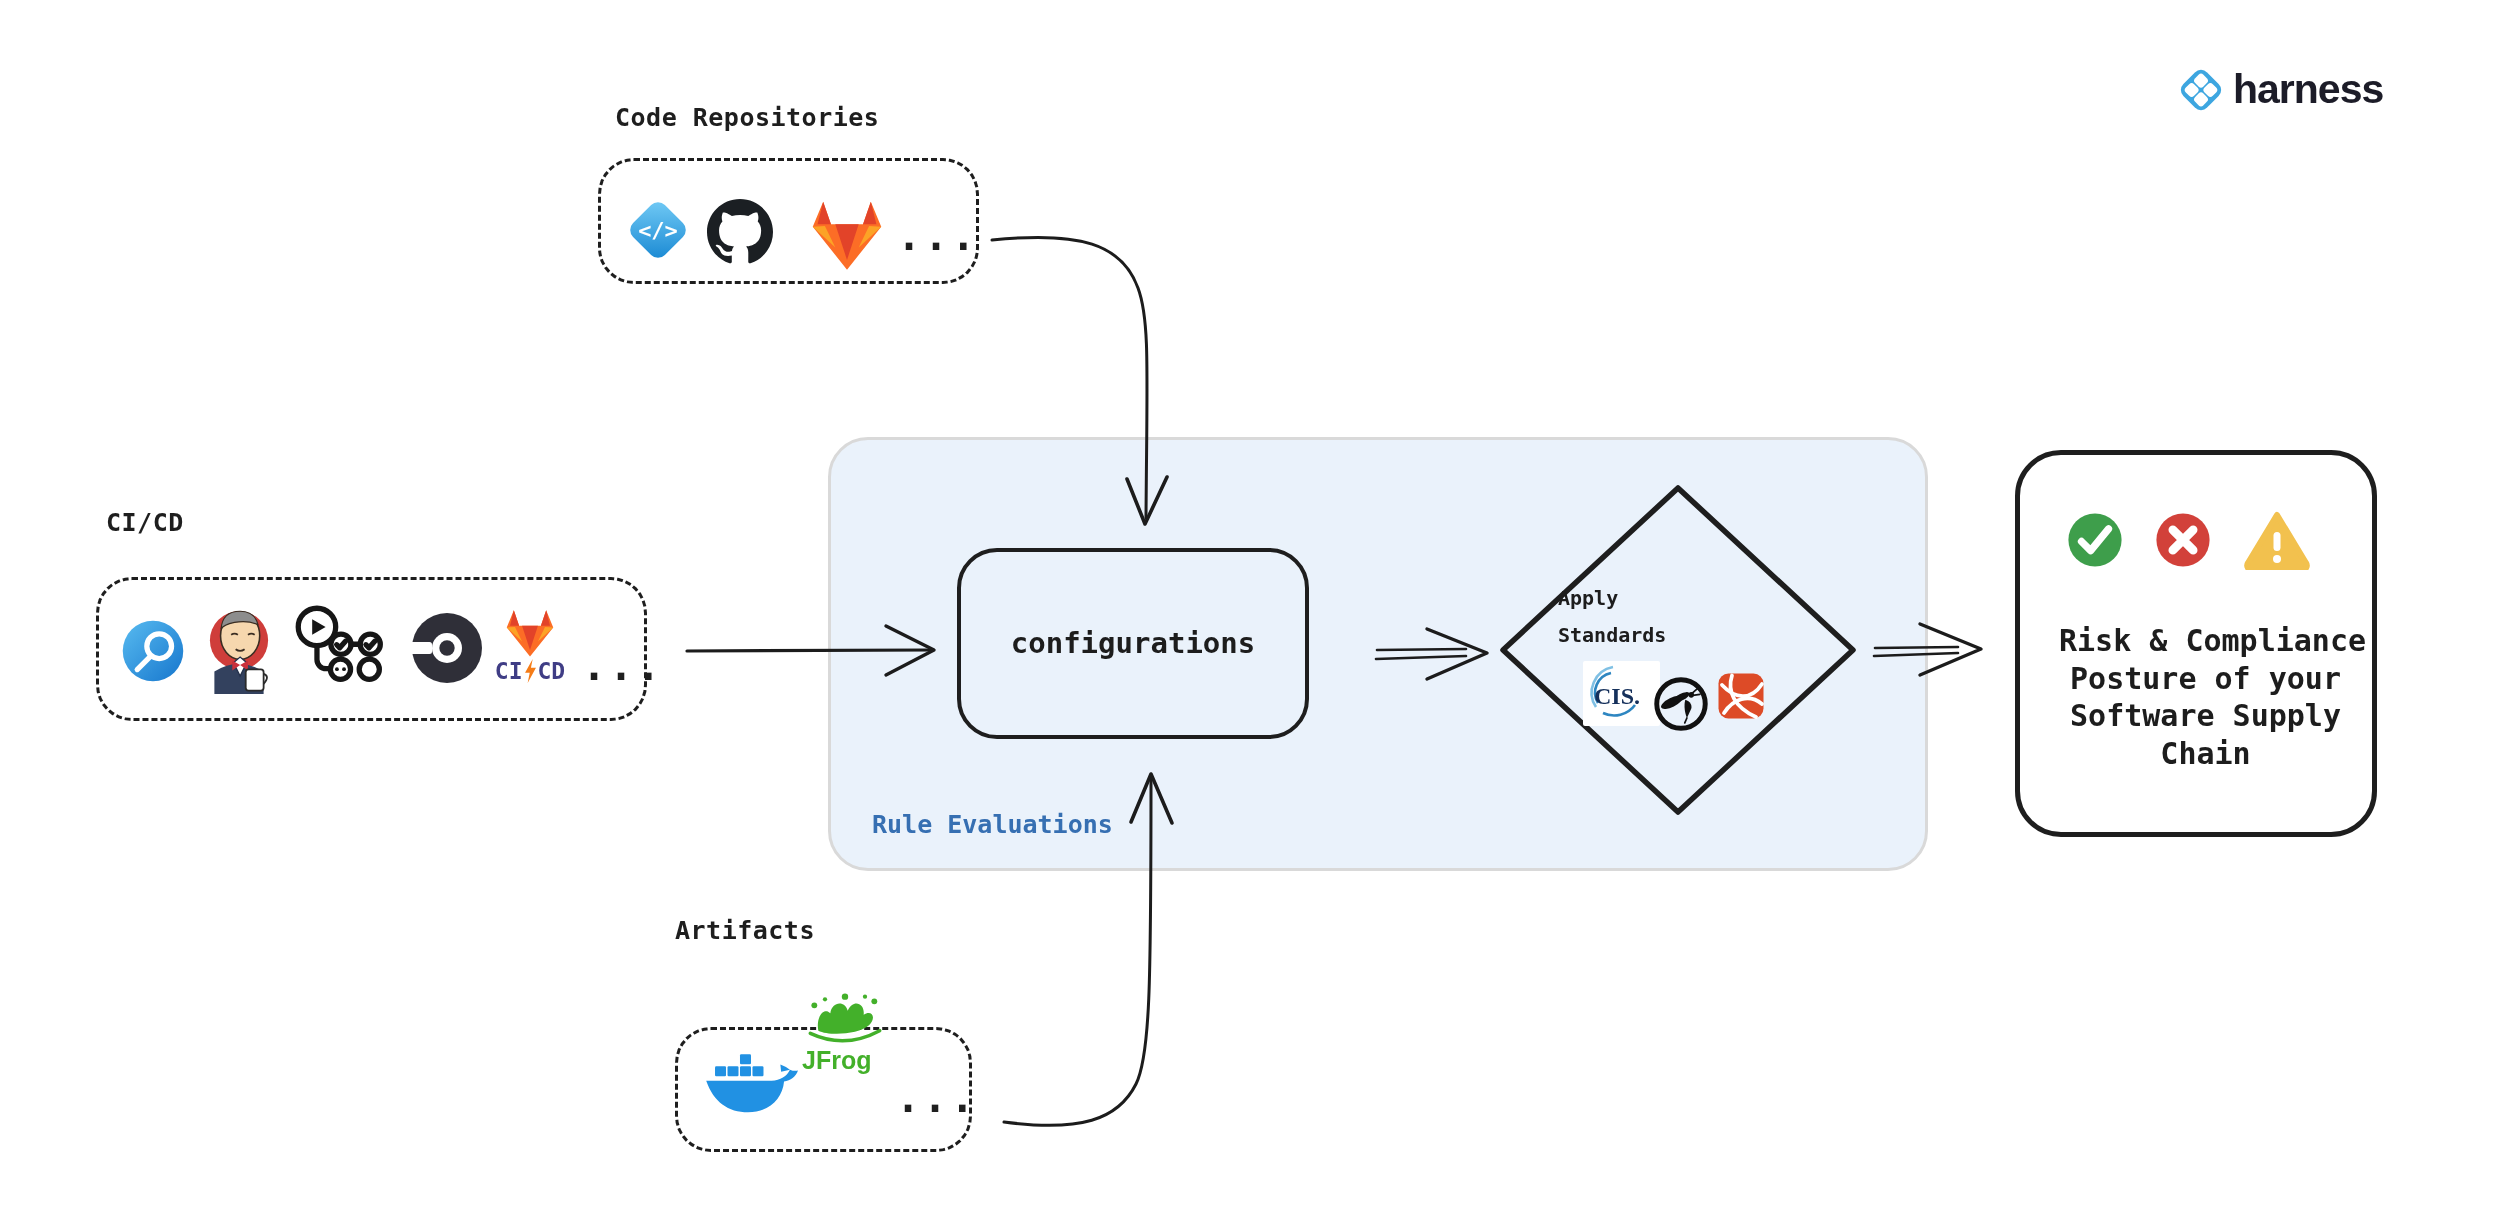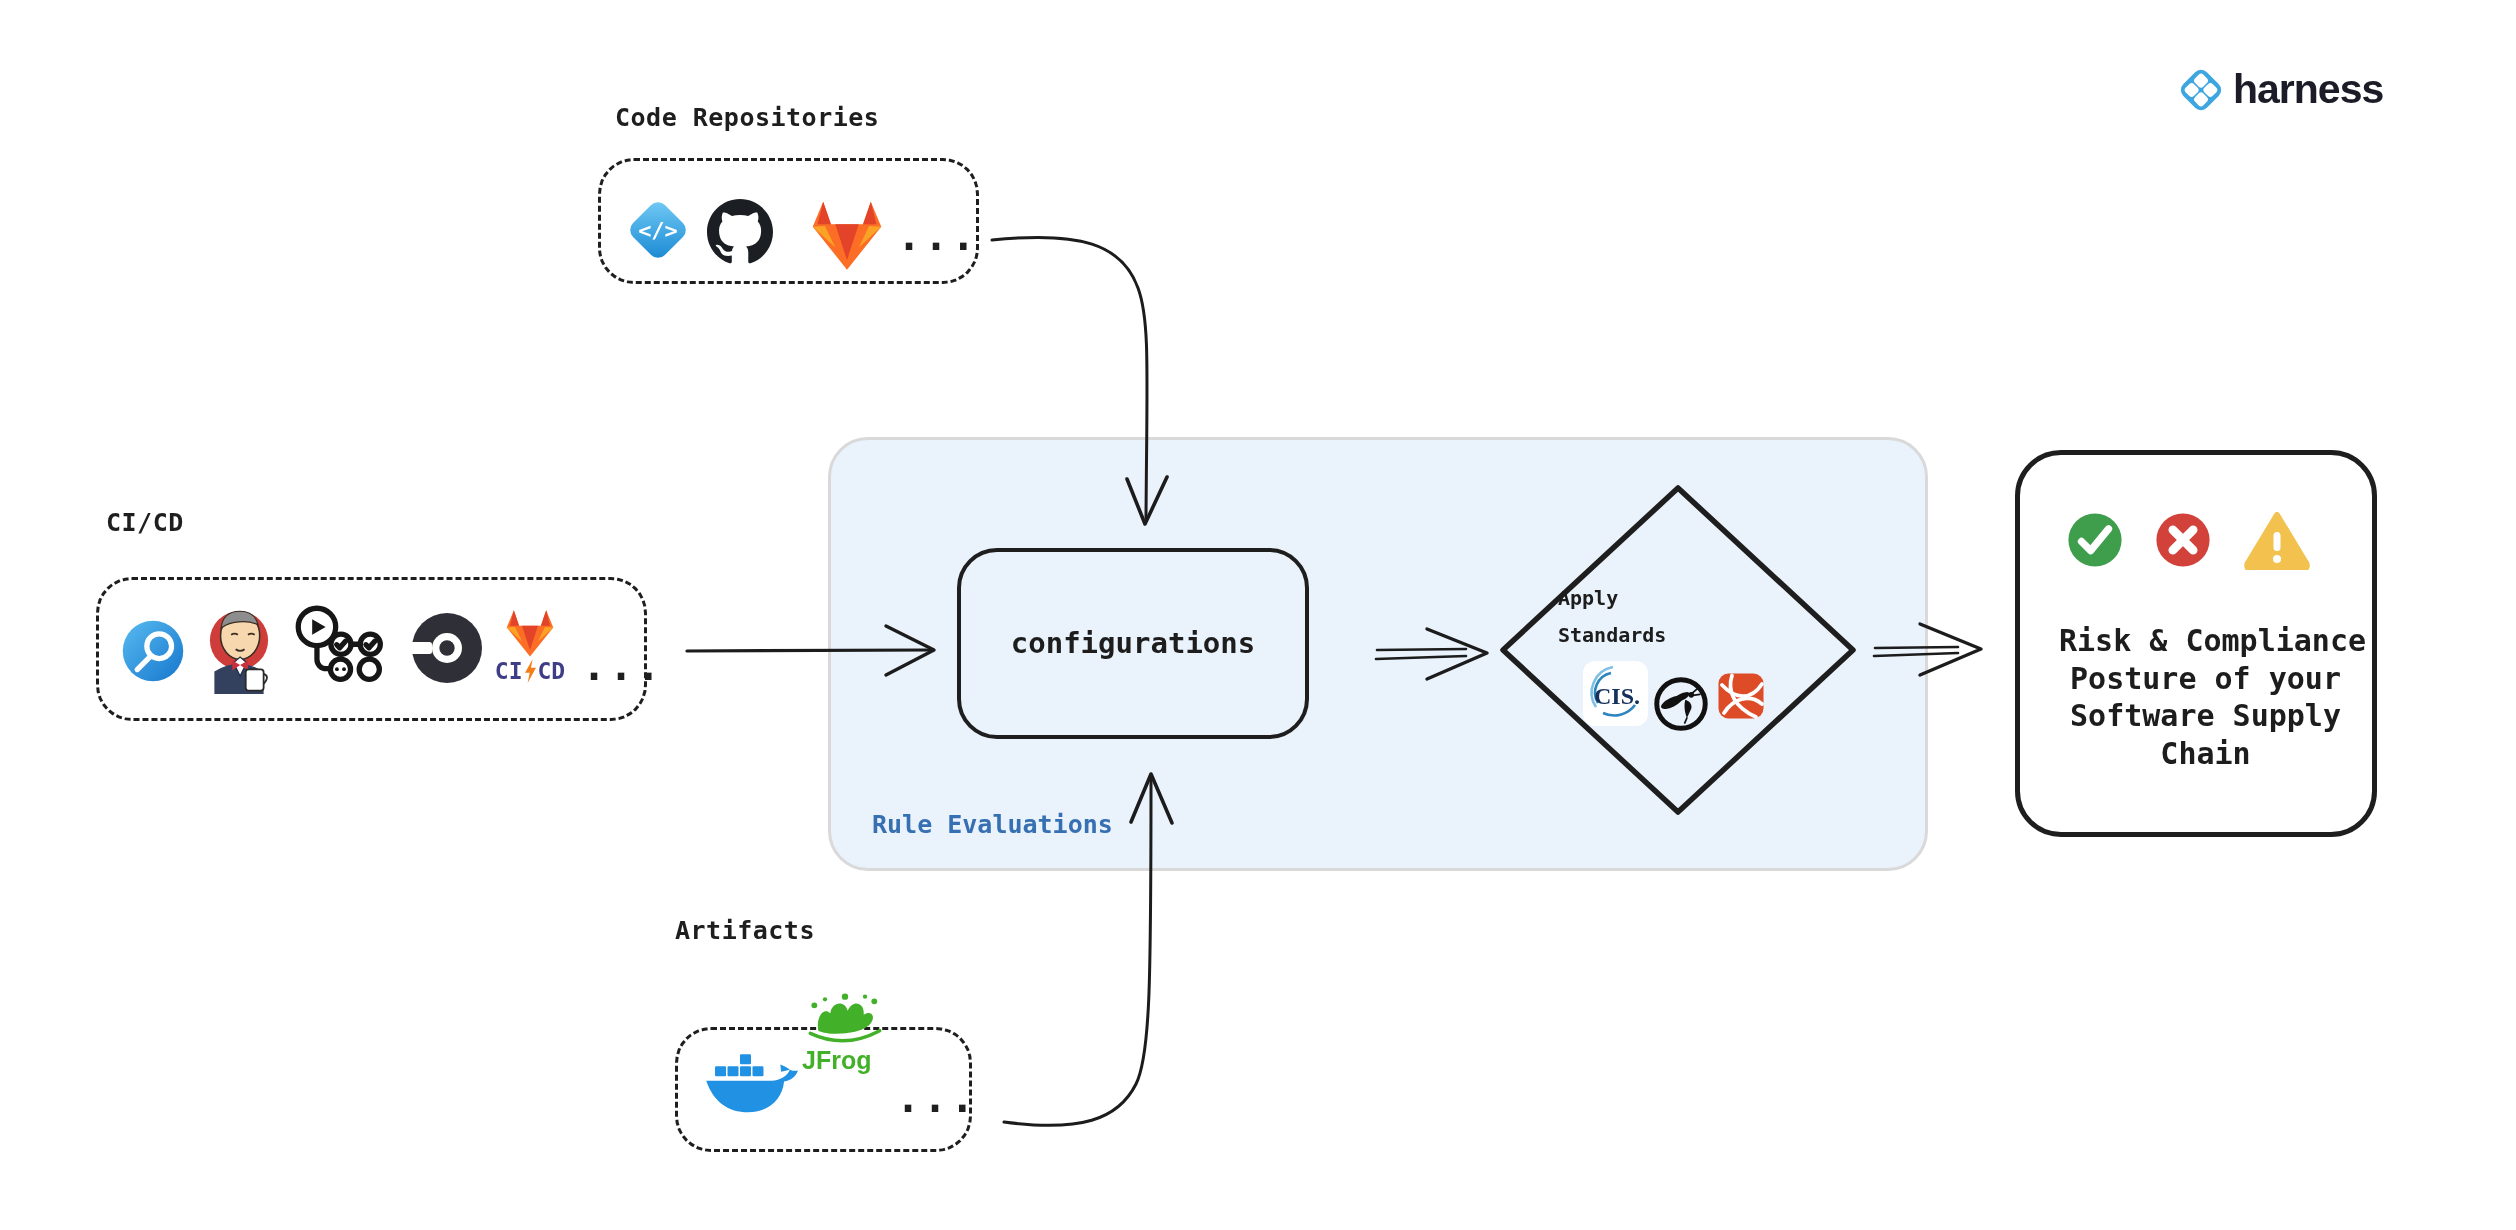--- a/index.html
+++ b/index.html
@@ -209,21 +209,21 @@
   </div>
 
   <svg class="abs" style="left:1495px;top:480px;" width="366" height="340" viewBox="0 0 366 340">
     <polygon points="183,8 358,170 183,332 8,170" fill="none" stroke="#1e1e1e" stroke-width="5.5" stroke-linejoin="round"></polygon>
   </svg>
   <div class="abs" style="left:1558px;top:580px;width:240px;">
     <div class="diamond-text">Apply</div>
     <div class="diamond-text">Standards</div>
   </div>
 
-  <div class="abs" style="left:1583px;top:661px;width:65px;height:65px;background:#fff;border-radius:12px;">
+  <div class="abs" style="left:1583px;top:661px;width:65px;height:65px;background:#fff;border-radius:2px;padding-left:12px;">
     <svg class="abs" style="left:0;top:0;" width="65" height="65" viewBox="0 0 65 65">
       <path d="M30 6 A26 26 0 0 0 13 46" fill="none" stroke="#7fc0e4" stroke-width="2.6"></path>
       <path d="M28 12 A20 20 0 0 0 15 42" fill="none" stroke="#2e86c1" stroke-width="2.6"></path>
       <path d="M20 52 A26 26 0 0 0 52 44" fill="none" stroke="#2e86c1" stroke-width="2.6"></path>
       <text x="34" y="43" text-anchor="middle" font-family="Liberation Serif, serif" font-weight="700" font-size="24" fill="#15305b">CIS.</text>
     </svg>
   </div>
 
   <svg class="abs" style="left:1653px;top:676px;" width="56" height="56" viewBox="0 0 52 52">
     <circle cx="26" cy="26" r="22.5" fill="none" stroke="#111" stroke-width="4.6"></circle>

